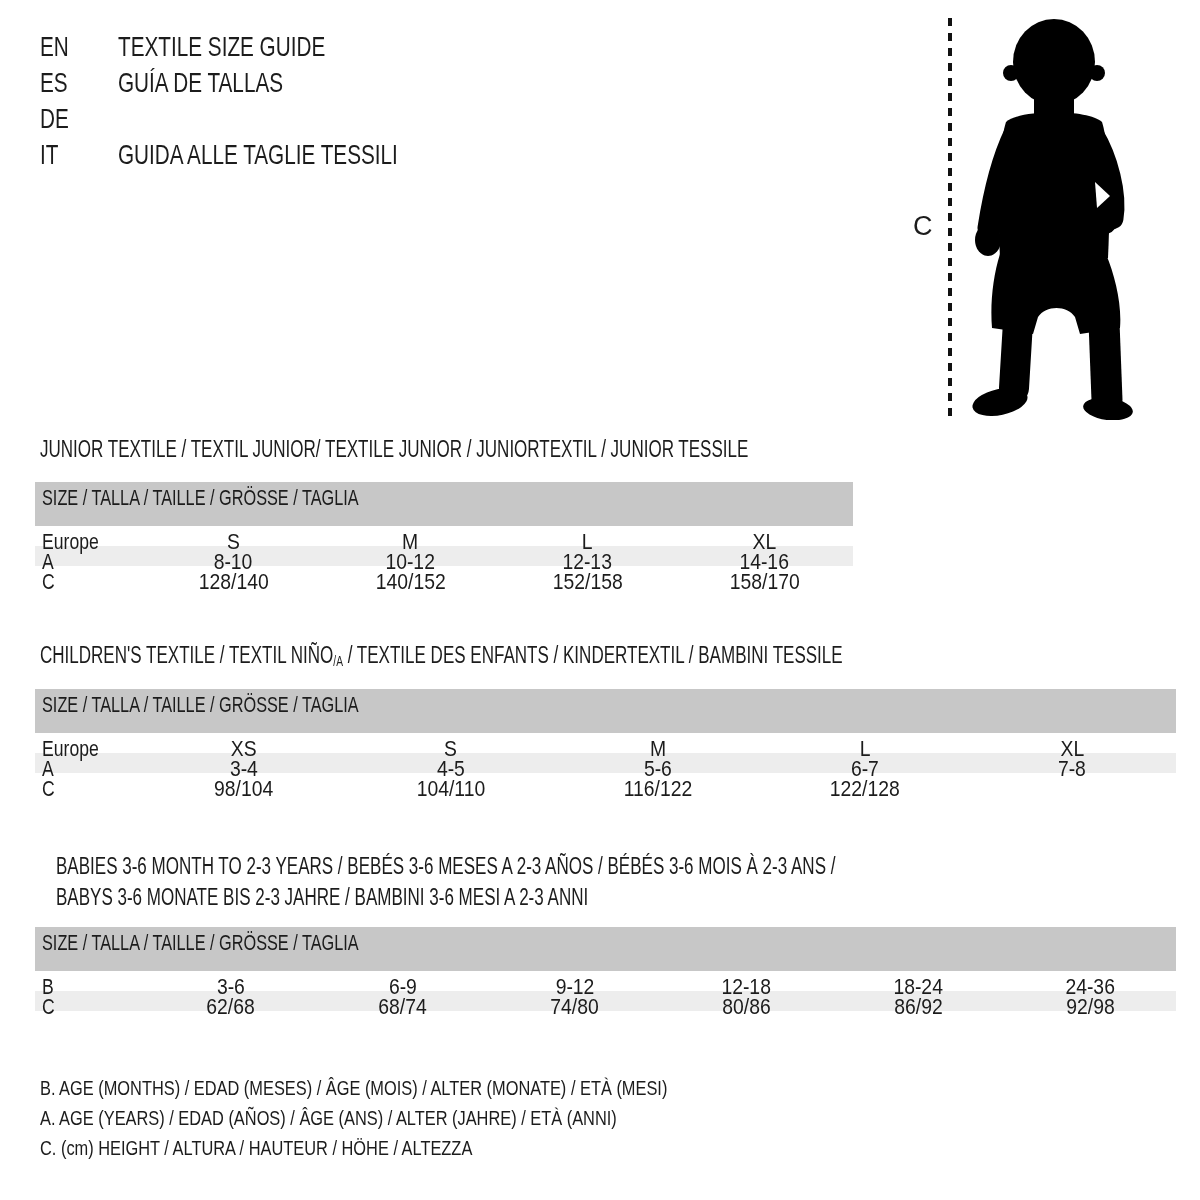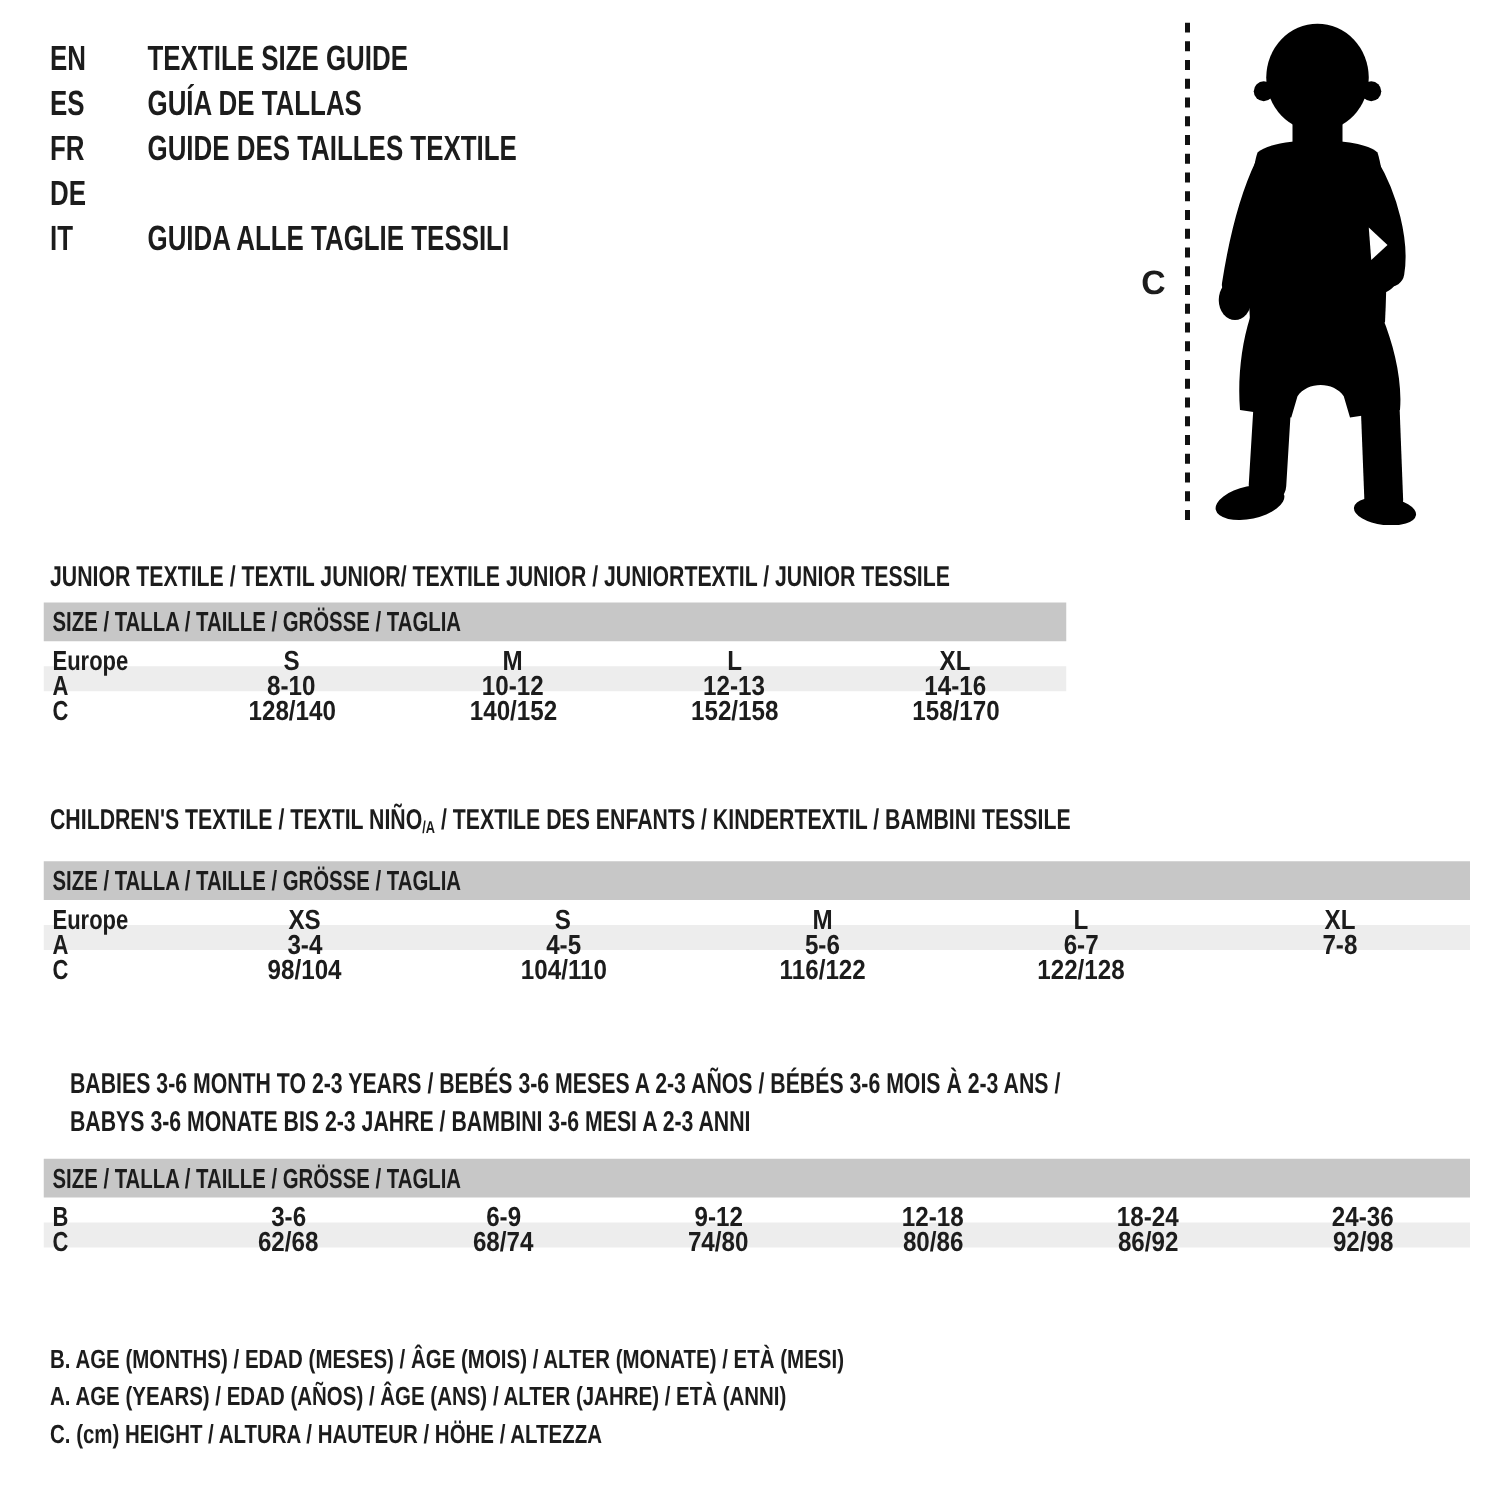--- a/index.html
+++ b/index.html
@@ -3,21 +3,21 @@
 <meta charset="utf-8">
 <style>
   * { margin: 0; padding: 0; box-sizing: border-box; }
   html, body { background: #ffffff; }
   .canvas {
     position: relative;
     width: 1200px;
     height: 1200px;
     background: #ffffff;
     font-family: "Liberation Sans", sans-serif;
-    font-weight: bold;
+    font-weight: normal;
     color: #1c1c1c;
     overflow: hidden;
   }
   
   .sx74 { display: inline-block; transform: scaleX(.74); transform-origin: 0 50%; white-space: nowrap; }
   .sx78 { display: inline-block; transform: scaleX(.78); transform-origin: 0 50%; white-space: nowrap; }
   .sx80l { display: inline-block; transform: scaleX(.80); transform-origin: 0 50%; white-space: nowrap; }
   .sx88c { display: inline-block; transform: scaleX(.88); transform-origin: 50% 50%; white-space: nowrap; }
 
   
@@ -32,21 +32,21 @@
 
   
   .sec-title { position: absolute; left: 40px; font-size: 23px; line-height: 26px; }
   .title-sub { font-size: 0.6em; vertical-align: -0.22em; }
   .babies-titles { position: absolute; left: 40px; top: 851px; font-size: 23px; line-height: 31px; margin-left: 16px; }
 
   .tbl { position: absolute; left: 35px; }
   .w-junior { width: 818px; }
   .w-wide { width: 1141px; }
   .thead {
-    height: 31px; line-height: 31px;
+    height: 44px; line-height: 31px;
     background: #c7c7c7;
     padding-left: 7px;
     font-size: 22px;
   }
   .trow { display: grid; height: 20px; line-height: 32px; font-size: 22px; }
   .cols4 { grid-template-columns: 110px repeat(4, 1fr); }
   .cols5 { grid-template-columns: 105px repeat(5, 1fr); }
   .cols6 { grid-template-columns: 110px repeat(6, 1fr); }
   .row-gray { background: #ededed; }
   .cell { text-align: center; overflow: visible; }
@@ -62,24 +62,20 @@
 <div class="canvas">
 
   <div class="lang-block">
     <div class="lang-row">
       <span class="lang-code"><span class="sx74">EN</span></span>
       <span><span class="sx74">TEXTILE SIZE GUIDE</span></span>
     </div>
     <div class="lang-row">
       <span class="lang-code"><span class="sx74">ES</span></span>
       <span><span class="sx74">GUÍA DE TALLAS</span></span>
-    </div>
-    <div class="lang-row">
-      <span class="lang-code"><span class="sx74">FR</span></span>
-      <span><span class="sx74">GUIDE DES TAILLES TEXTILE</span></span>
     </div>
     <div class="lang-row">
       <span class="lang-code"><span class="sx74">DE</span></span>
     </div>
     <div class="lang-row">
       <span class="lang-code"><span class="sx74">IT</span></span>
       <span><span class="sx74">GUIDA ALLE TAGLIE TESSILI</span></span>
     </div>
   </div>
 
@@ -100,21 +96,21 @@
       <path d="M154 200 C152 212 143 214 135 206" fill="none" stroke="#000" stroke-width="16" stroke-linecap="round"></path>
       <path d="M137 166 L152 180 L139 192 Z" fill="#fff"></path>
       <path d="M42 238 L148 238 C157 260 164 288 162 312 L122 318 L117 301 C109 289 88 289 80 301 L75 318 L34 312 C32 288 35 260 42 238 Z"></path>
       <path d="M60 306 L56 372" fill="none" stroke="#000" stroke-width="30" stroke-linecap="round"></path>
       <path d="M146 306 L149 384" fill="none" stroke="#000" stroke-width="31" stroke-linecap="round"></path>
       <ellipse cx="42" cy="386" rx="28" ry="13" transform="rotate(-12 42 386)"></ellipse>
       <ellipse cx="150" cy="393" rx="25" ry="11" transform="rotate(7 150 393)"></ellipse>
     </g>
   </svg>
 
-  <div class="sec-title" style="top:448px">
+  <div class="sec-title" style="top:436px">
     <span class="sx74">JUNIOR TEXTILE / TEXTIL JUNIOR/ TEXTILE JUNIOR / JUNIORTEXTIL / JUNIOR TESSILE</span>
   </div>
   <div class="tbl w-junior" style="top:482px">
     <div class="thead">
       <span class="sx74">SIZE / TALLA / TAILLE / GRÖSSE / TAGLIA</span>
     </div>
     <div class="trow cols4">
       <span class="cell cell-label"><span class="sx80l">Europe</span></span>
       <span class="cell"><span class="sx88c">S</span></span>
       <span class="cell"><span class="sx88c">M</span></span>

